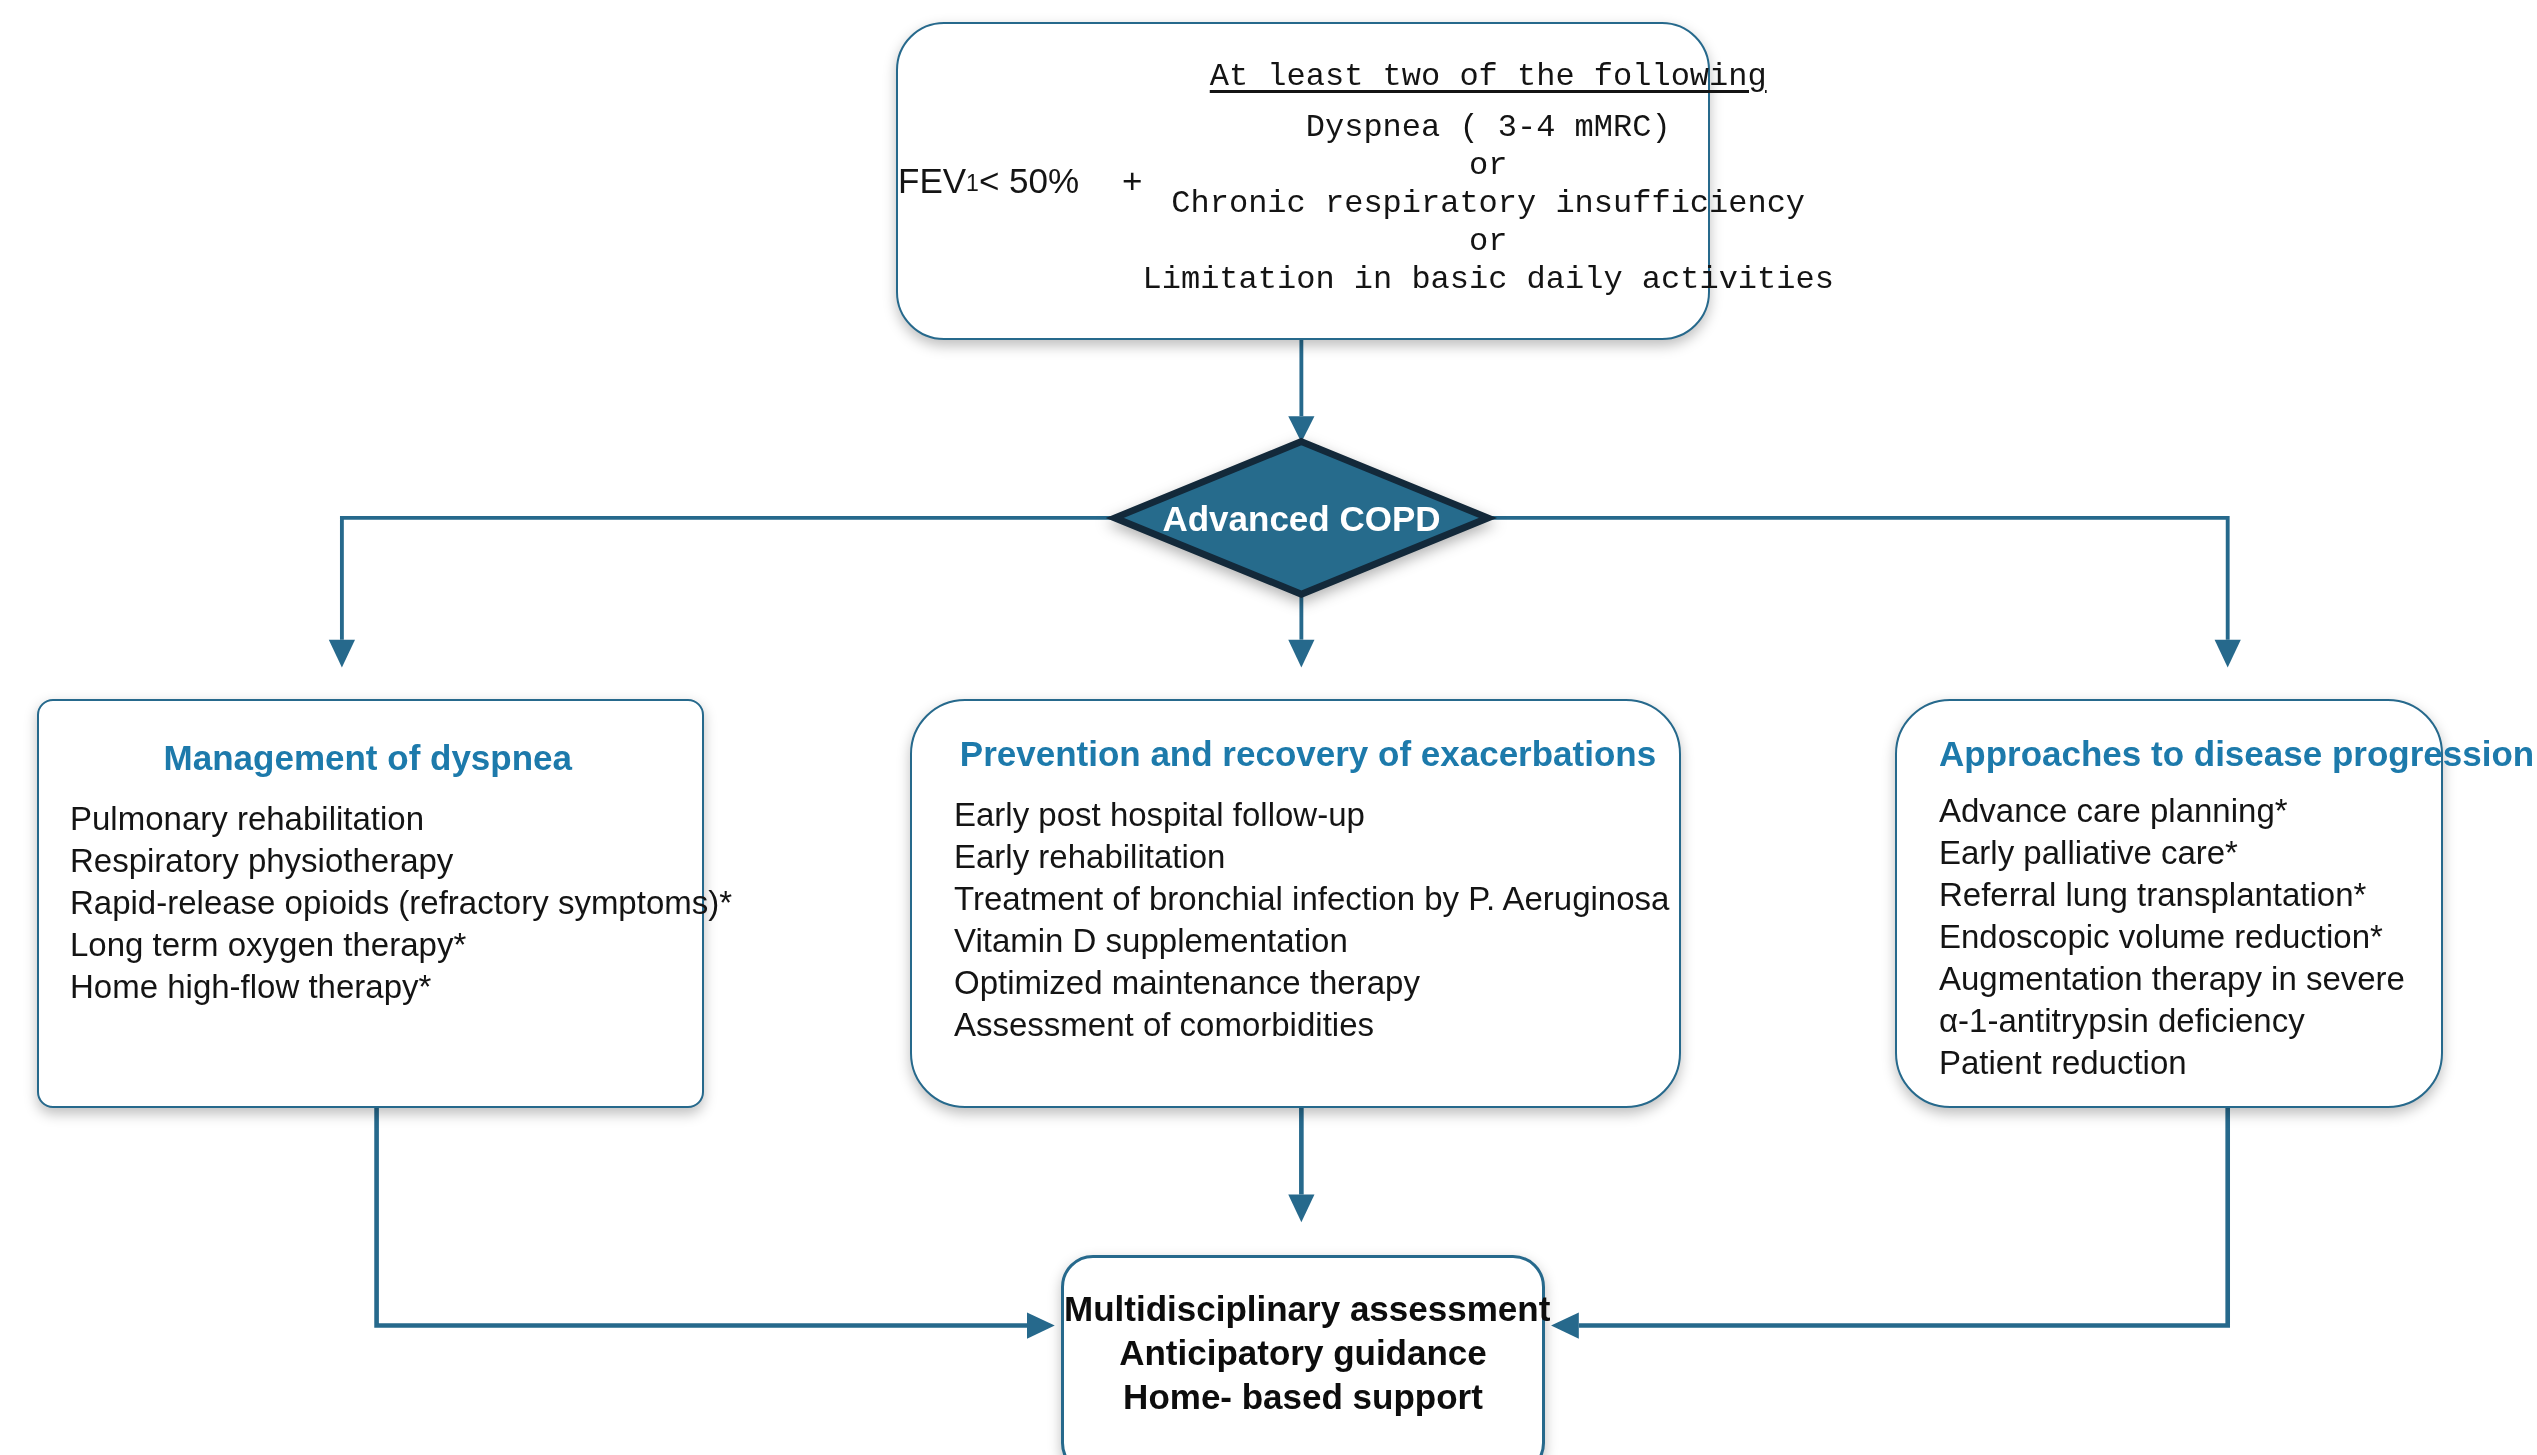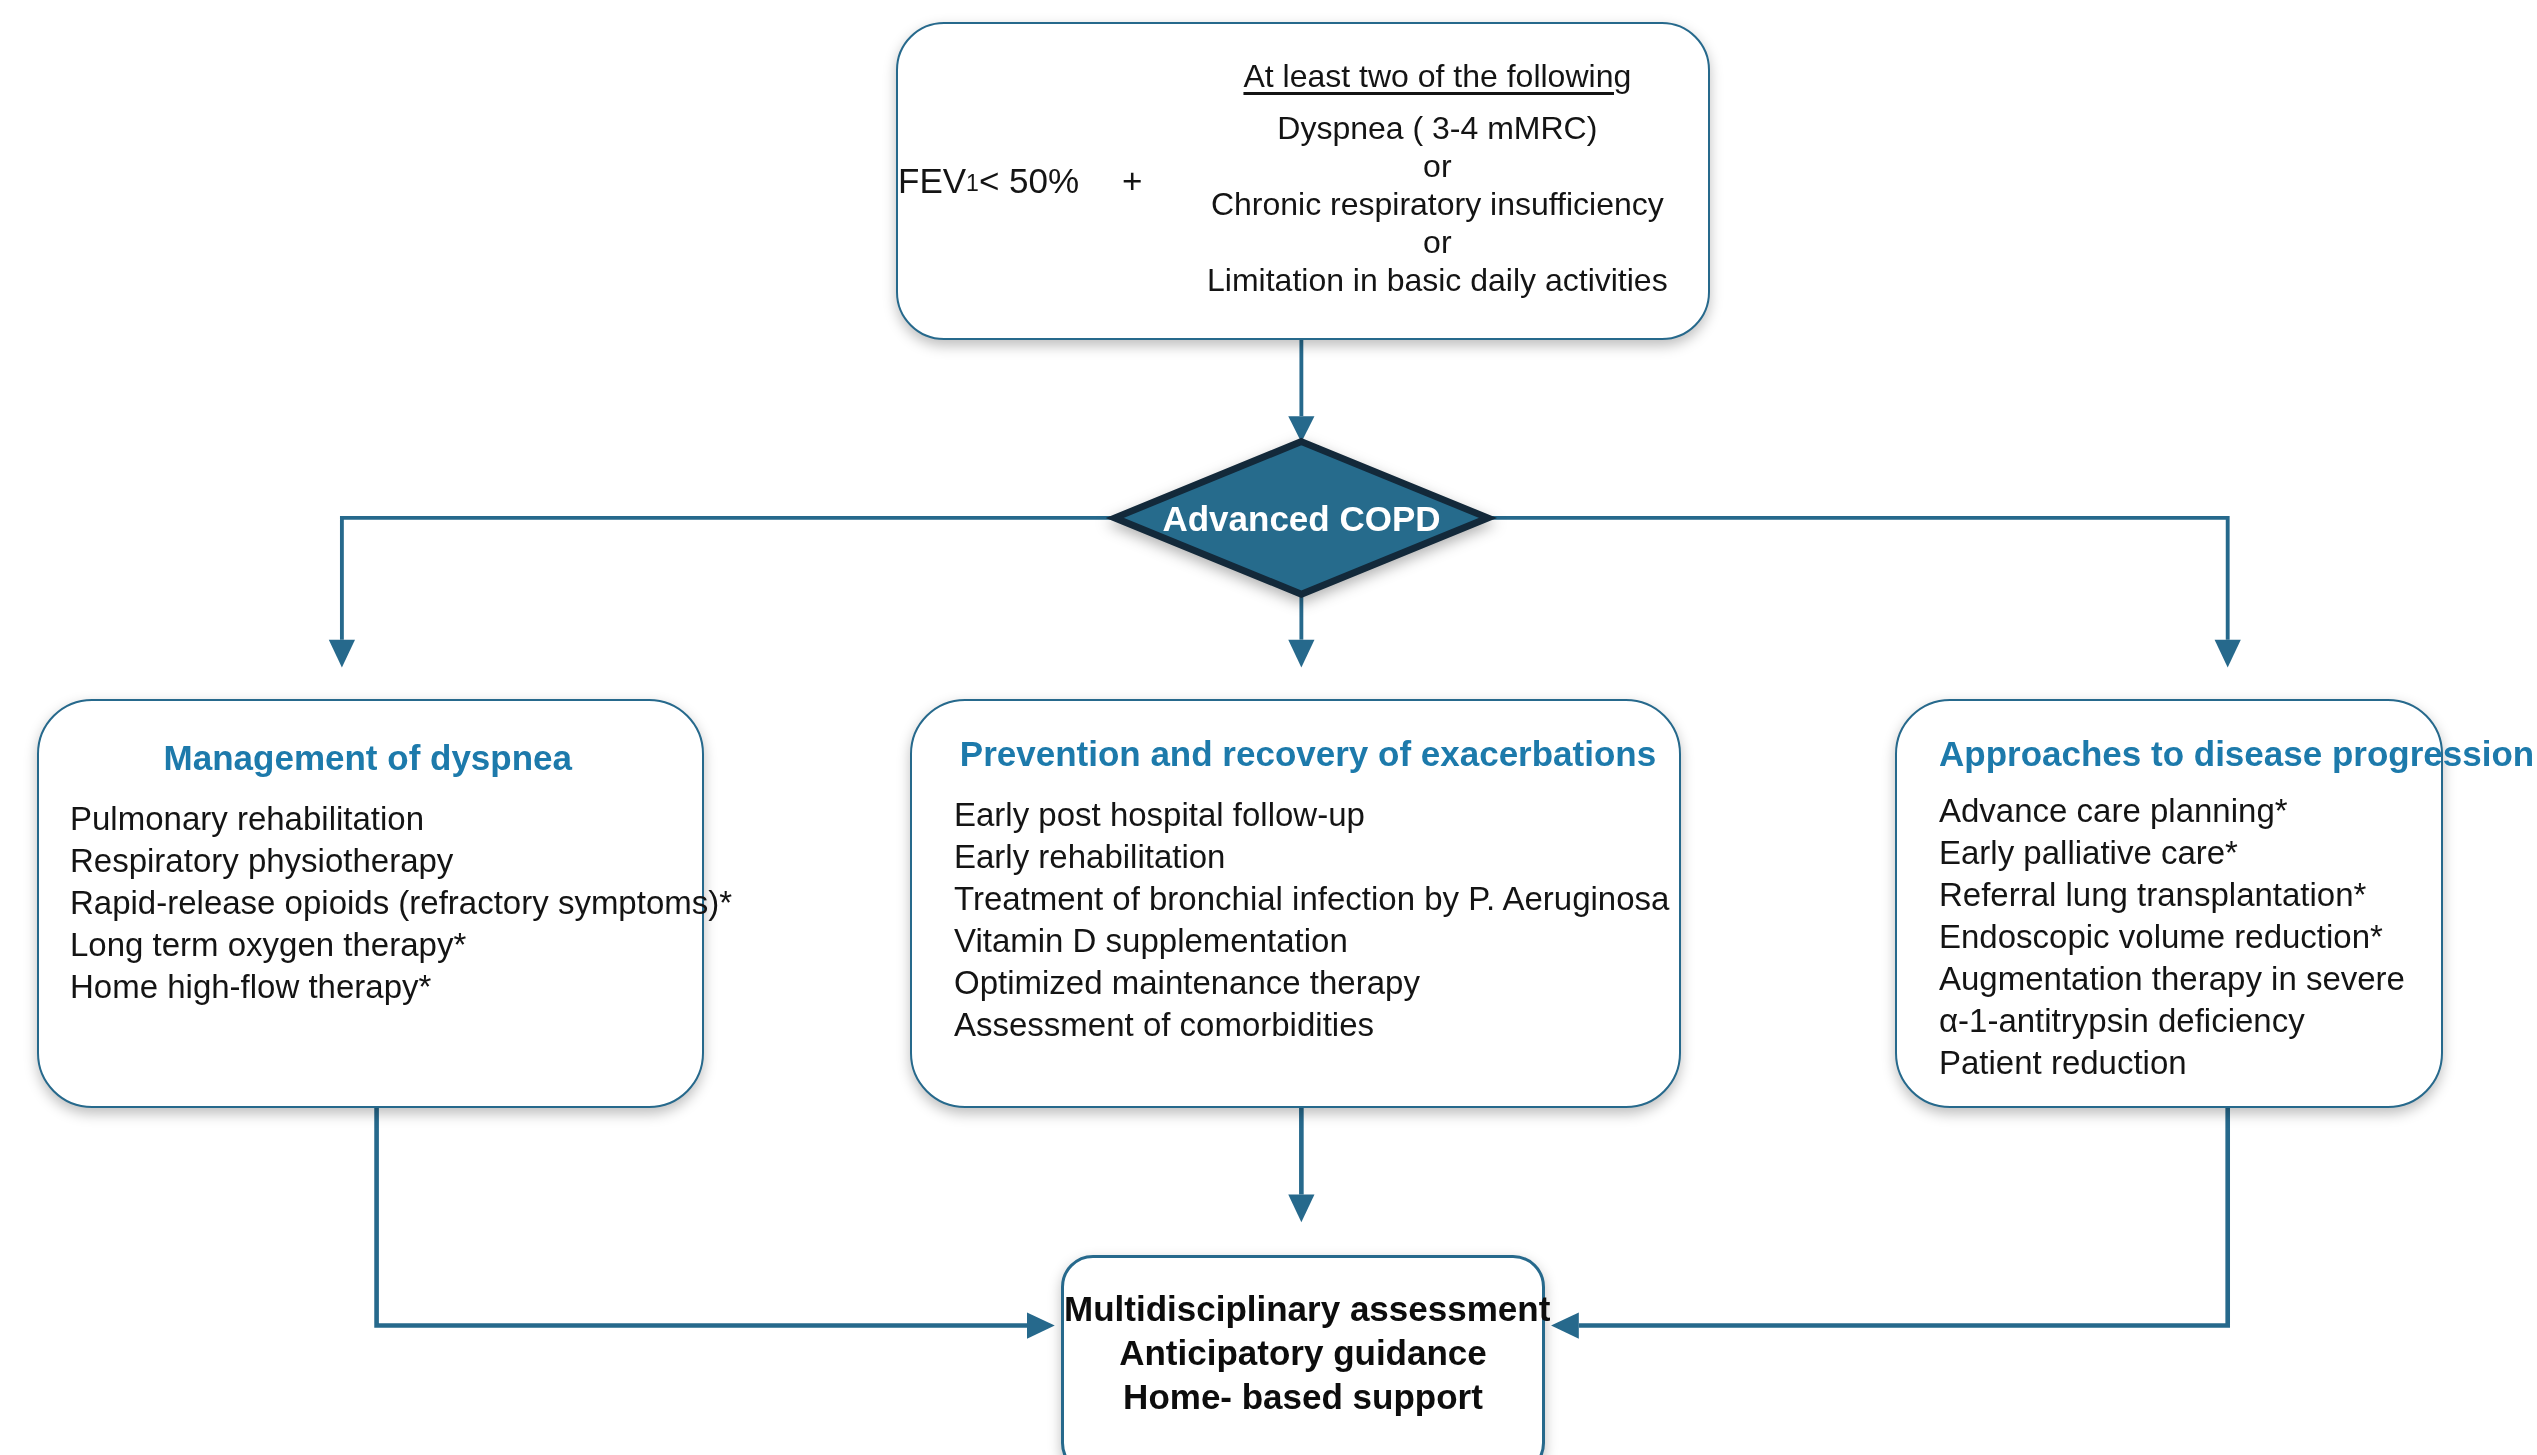--- a/index.html
+++ b/index.html
@@ -21,35 +21,35 @@
     background:#fff;
     border:2.7px solid var(--box-border);
     box-shadow:0 5.4px 12.3px rgba(0,0,0,0.25);
   }
 
   
   .top-box{left:896px;top:21.6px;width:814px;height:318px;border-radius:48px;display:flex;align-items:stretch;}
   .fev-cell{width:37%;display:flex;align-items:center;justify-content:flex-start;font-size:35px;white-space:nowrap;}
   .fev-cell sub{font-size:23px;position:relative;top:3.1px;}
   .fev-plus{margin-left:43px;}
-  .criteria-cell{flex:1;padding:34px 31px 12px 0;text-align:center;}
+  .criteria-cell{flex:1;padding:34px 31px 12px 0;text-align:center;font-family:Liberation Mono, monospace;}
   .criteria-heading{font-size:32px;text-decoration:underline;text-underline-offset:5.4px;margin-bottom:14px;white-space:nowrap;}
   .criteria-item{font-size:32px;line-height:38px;white-space:nowrap;}
 
   
   .diamond-shape{filter:drop-shadow(0 7px 9px rgba(0,0,0,0.30));}
   .diamond-label{
     position:absolute;left:1115px;top:442px;width:373px;height:153px;
     display:flex;align-items:center;justify-content:center;
     color:#fff;font-weight:bold;font-size:35px;white-space:nowrap;
   }
 
   
   .mid-box{top:699px;height:409px;border-radius:55px;}
-  .left-box{left:37px;width:667px;padding:35px 21px 0 31px;}
+  .left-box{left:37px;width:667px;padding:35px 21px 0 31px;border-radius:16px;}
   .middle-box{left:910px;width:771px;padding:31px 17px 0 42px;}
   .right-box{left:1895px;width:548px;padding:31px 21.6px 0 42px;}
   .box-title{font-weight:bold;color:var(--heading);font-size:35px;line-height:43px;text-align:center;white-space:nowrap;}
   .left-box .box-title{margin-right:15.4px;}
   .box-list{margin-top:19px;}
   .box-list .list-item{font-size:33px;line-height:42px;}
   .left-box .list-item, .middle-box .list-item{white-space:nowrap;}
   .right-box .box-list{margin-top:15.4px;}
 
   

